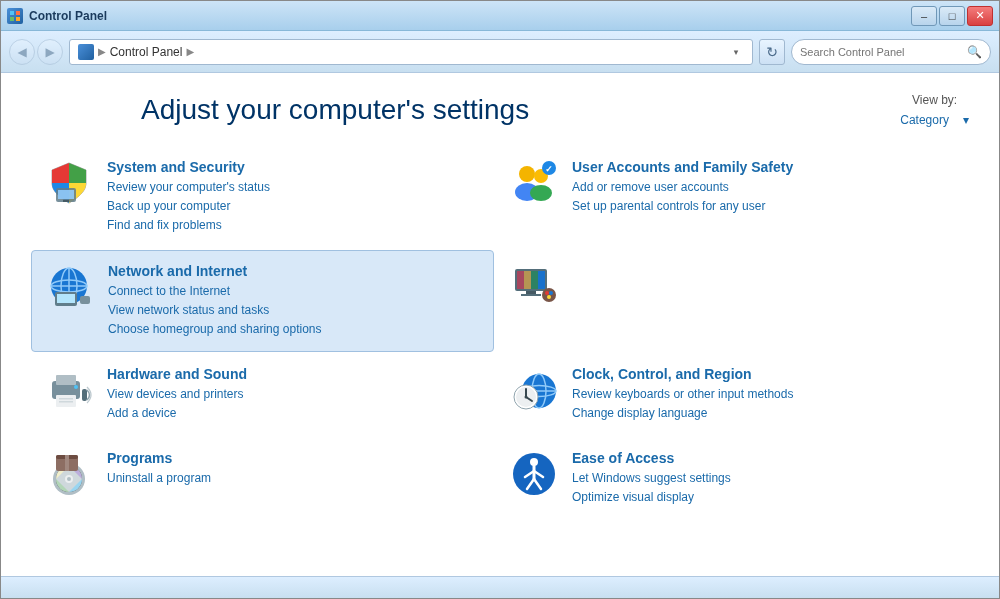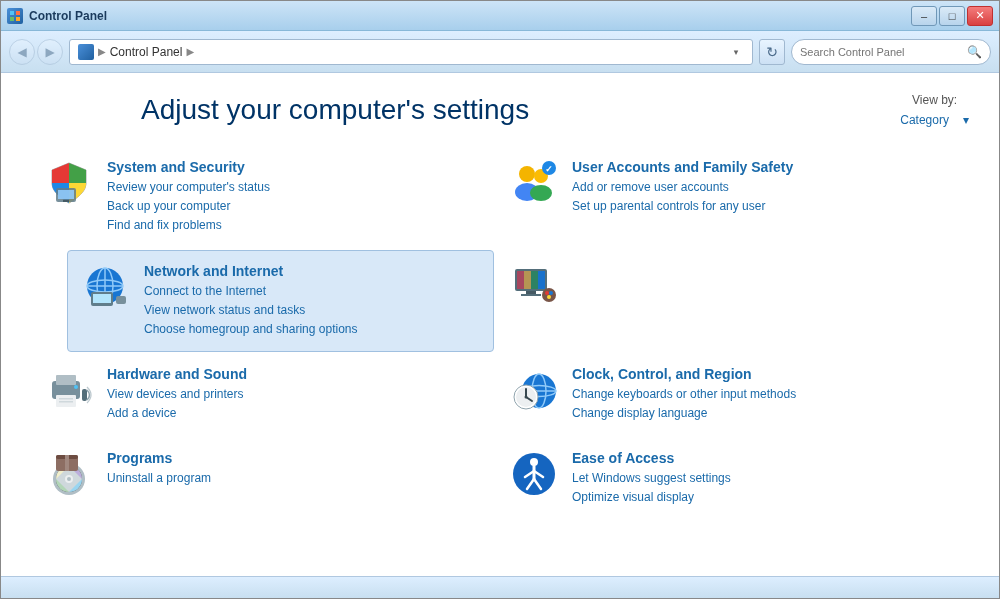--- a/index.html
+++ b/index.html
@@ -244,21 +244,20 @@
       align-items: flex-start;
       padding: 12px 14px;
       gap: 14px;
       border-radius: 4px;
       cursor: pointer;
     }
 
     .cp-section.highlighted {
       background: #d8e8f8;
       border: 1px solid #a0c0e0;
-      margin-left: 36px;
     }
 
     .cp-icon {
       width: 48px;
       height: 48px;
       flex-shrink: 0;
       display: flex;
       align-items: center;
       justify-content: center;
       font-size: 36px;
@@ -495,21 +494,21 @@
 
             <circle cx="15" cy="30" r="12" fill="white" stroke="#90a4ae" stroke-width="1"></circle>
             <circle cx="15" cy="30" r="10" fill="#eceff1"></circle>
             <line x1="15" y1="30" x2="15" y2="22" stroke="#37474f" stroke-width="2" stroke-linecap="round"></line>
             <line x1="15" y1="30" x2="21" y2="34" stroke="#37474f" stroke-width="2" stroke-linecap="round"></line>
             <circle cx="15" cy="30" r="1.5" fill="#37474f"></circle>
           </svg>
         </div>
         <div class="cp-text">
           <div class="cp-title">Clock, Control, and Region</div>
-          <a class="cp-link">Change keyboards or other input methods</a>
+          <a class="cp-link">Review keyboards or other input methods</a>
           <a class="cp-link">Change display language</a>
         </div>
       </div>
 
       <div class="cp-section">
         <div class="cp-icon">
           <svg width="46" height="46" viewBox="0 0 46 46">
 
             <circle cx="23" cy="28" r="16" fill="#b0bec5"></circle>
             <circle cx="23" cy="28" r="13" fill="linear-gradient"></circle>

